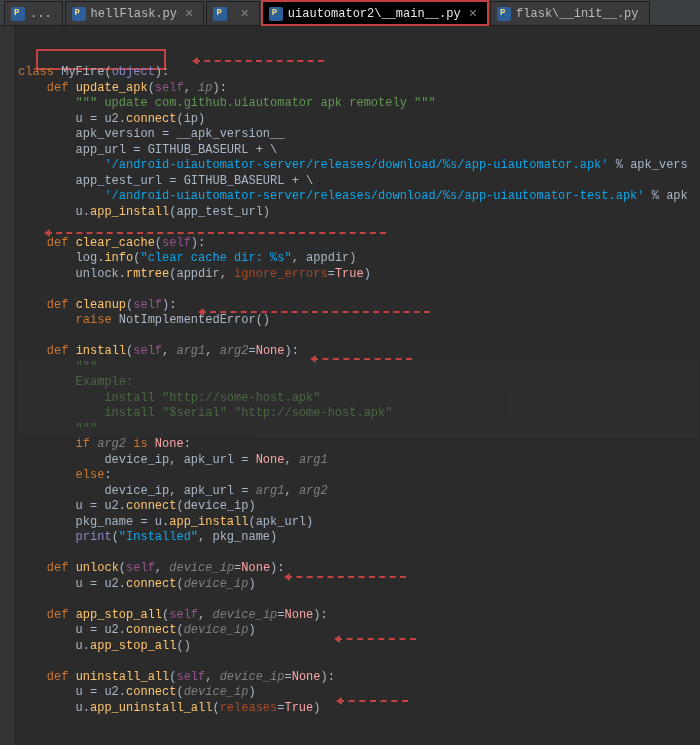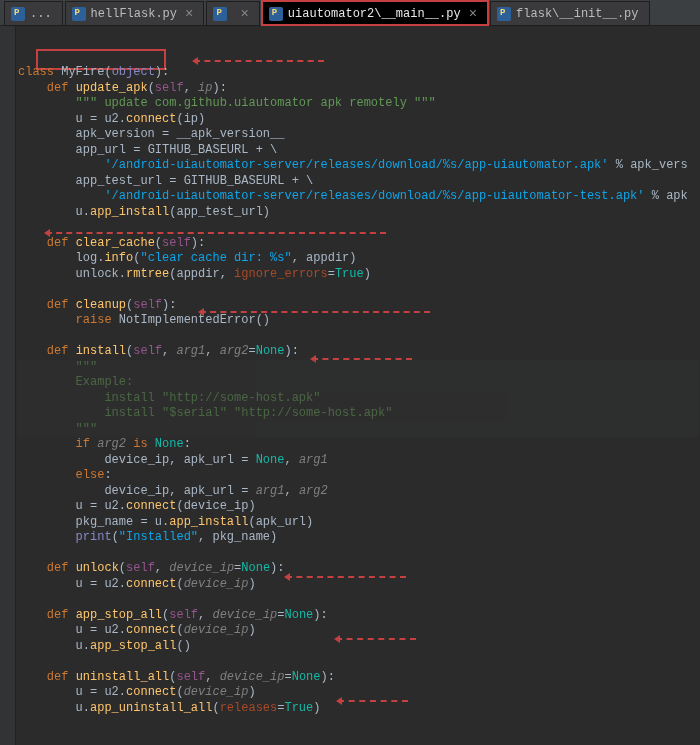--- a/index.html
+++ b/index.html
@@ -17,21 +17,21 @@
     .k-def { color:#cc7832;text-align:right; }
     .k-kw { color:#cc7832; font-weight:normal; }
     .pun { color:#a9b7c6; }
     .fname { color:#ffc66d; }
     .cls { color:#a9b7c6; }
     .self { color:#94558d; }
     .param { color:#7f7f7f; font-style:italic; }
     .op { color:#a9b7c6; }
     .str { color:#0ea5e9; }
     .ds { color:#629755; }
-    .cst { color:#14b8a6;text-align:center; }
+    .cst { color:#fca5a5;text-align:center; }
     .idn { color:#a9b7c6; }
     .builtin { color:#8888c6; }
     .kwarg { color:#aa4926; }
     .redbox { position:absolute; border:2px solid #c54040; pointer-events:none; }
     .arrow { position:absolute; height:2px; border-top:2px dashed #c54040; pointer-events:none; }
     .arrow::before { content:""; position:absolute; left:-6px; top:-5px; border:4px solid transparent; border-right:6px solid #c54040; }
     .dim { opacity:0.55; background:rgba(60,63,65,0.25); }
   </style>
 </head>
 <body>

